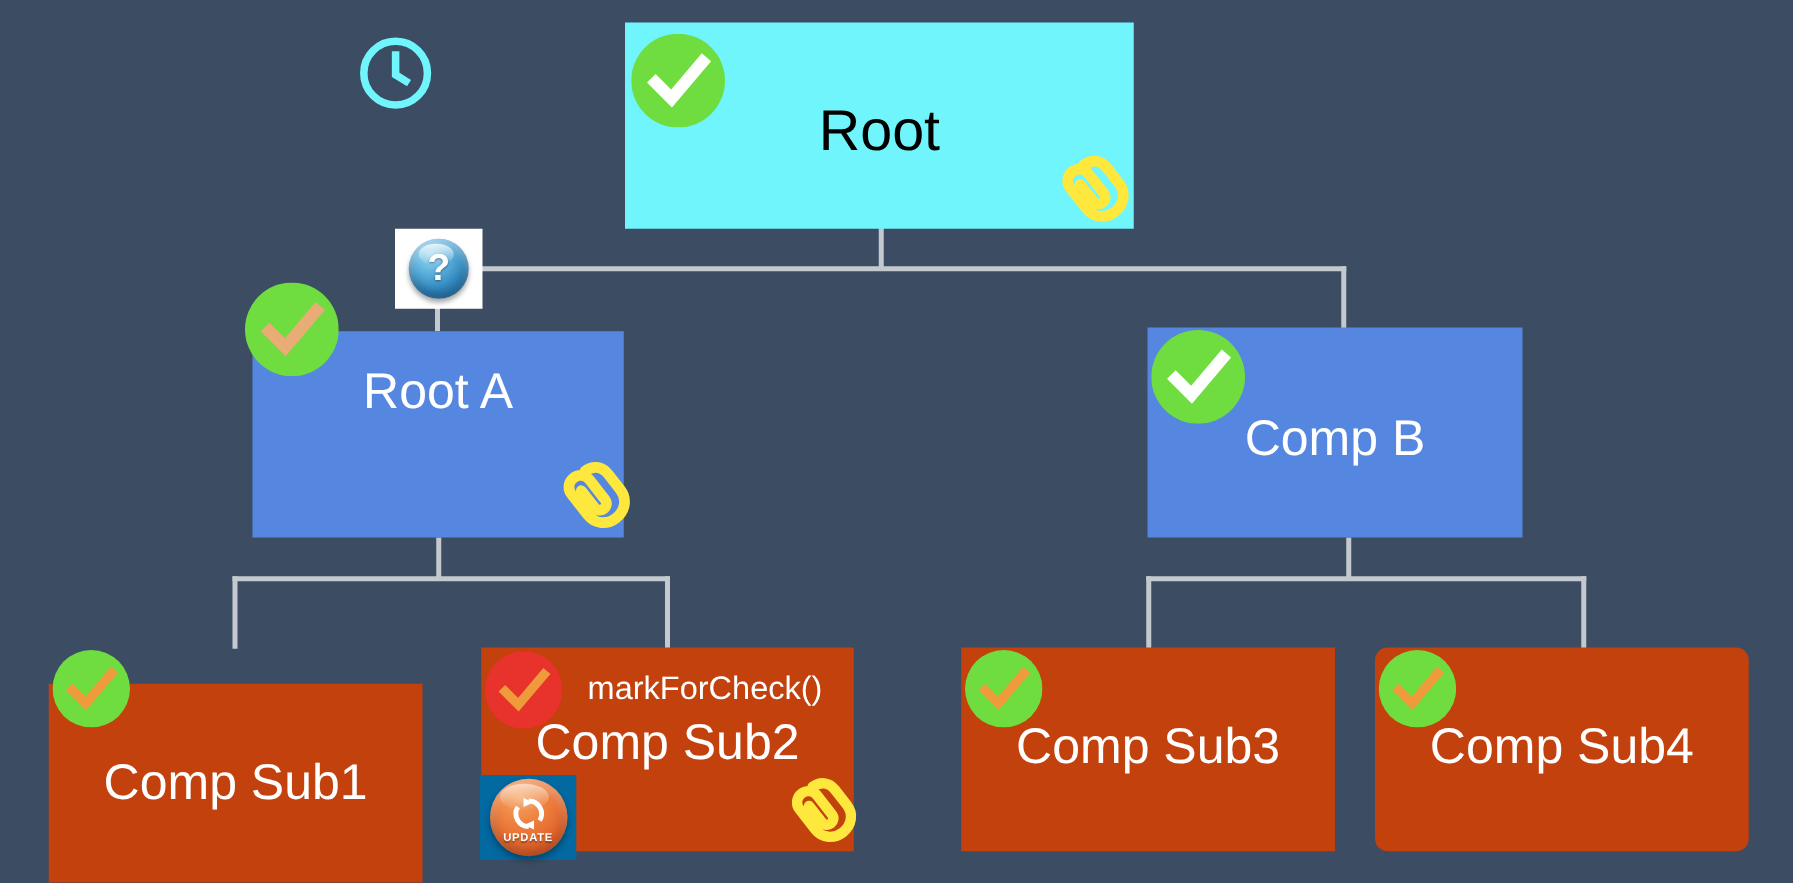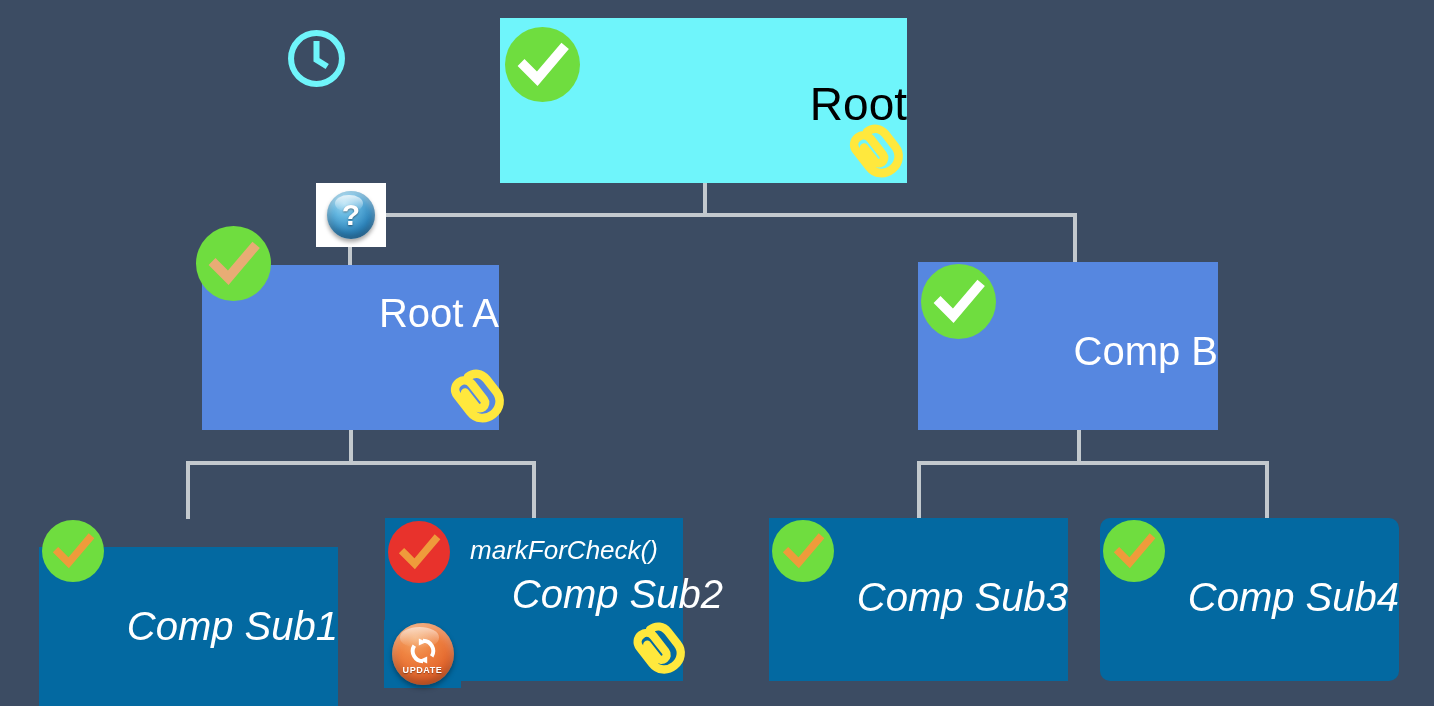--- a/index.html
+++ b/index.html
@@ -14,29 +14,29 @@
 
   
   .line{position:absolute;background:#c3c9ce;}
   .line.v{width:4px;}
   .line.h{height:4px;}
 
   
   .node{position:absolute;box-sizing:border-box;}
   .node .label{
     position:absolute;left:0;width:100%;
-    text-align:right;
+    text-align:center;
     line-height:1.05;
     white-space:pre;
   }
   .node.root{background:#6ff5fb;}
   .node.root .label{color:#000;}
   .node.comp{background:#5687e0;}
   .node.comp .label{color:#ffffff;}
-  .node.sub{background:#0369a1;font-style:italic;}
+  .node.sub{background:#c2410c;}
   .node.sub .label{color:#ffffff;}
 
   .sublabel{
     position:absolute;
     color:#ffffff;
     white-space:pre;
     text-align:center;
   }
 
   
@@ -189,21 +189,21 @@
   </div>
   <div class="check" style="left:42px;top:520px;width:62px;height:62px;">
     <svg viewBox="0 0 100 100">
       <circle cx="50" cy="50" r="50" fill="#6fdd3f"></circle>
       <path d="M26 52 L43 69 L76 30" fill="none" stroke="#ef9b3b" stroke-width="12" stroke-linecap="square" stroke-linejoin="miter"></path>
     </svg>
   </div>
 
   <div class="node sub" style="left:385px;top:518px;width:298px;height:163px;">
     <div class="sublabel" style="left:60px;top:17px;width:238px;font-size:26px;">markForCheck()</div>
-    <div class="label" style="top:55px;font-size:40px;margin-left:40px;">Comp Sub2</div>
+    <div class="label" style="top:55px;font-size:40px;">Comp Sub2</div>
   </div>
   <div class="check" style="left:388px;top:521px;width:62px;height:62px;">
     <svg viewBox="0 0 100 100">
       <circle cx="50" cy="50" r="50" fill="#e8322c"></circle>
       <path d="M26 52 L43 69 L76 30" fill="none" stroke="#ef9b3b" stroke-width="12" stroke-linecap="square" stroke-linejoin="miter"></path>
     </svg>
   </div>
   <div class="clip" style="left:617px;top:618px;width:72px;height:64px;">
     <svg viewBox="0 0 100 100">
       <g transform="rotate(-38 50 50)">

